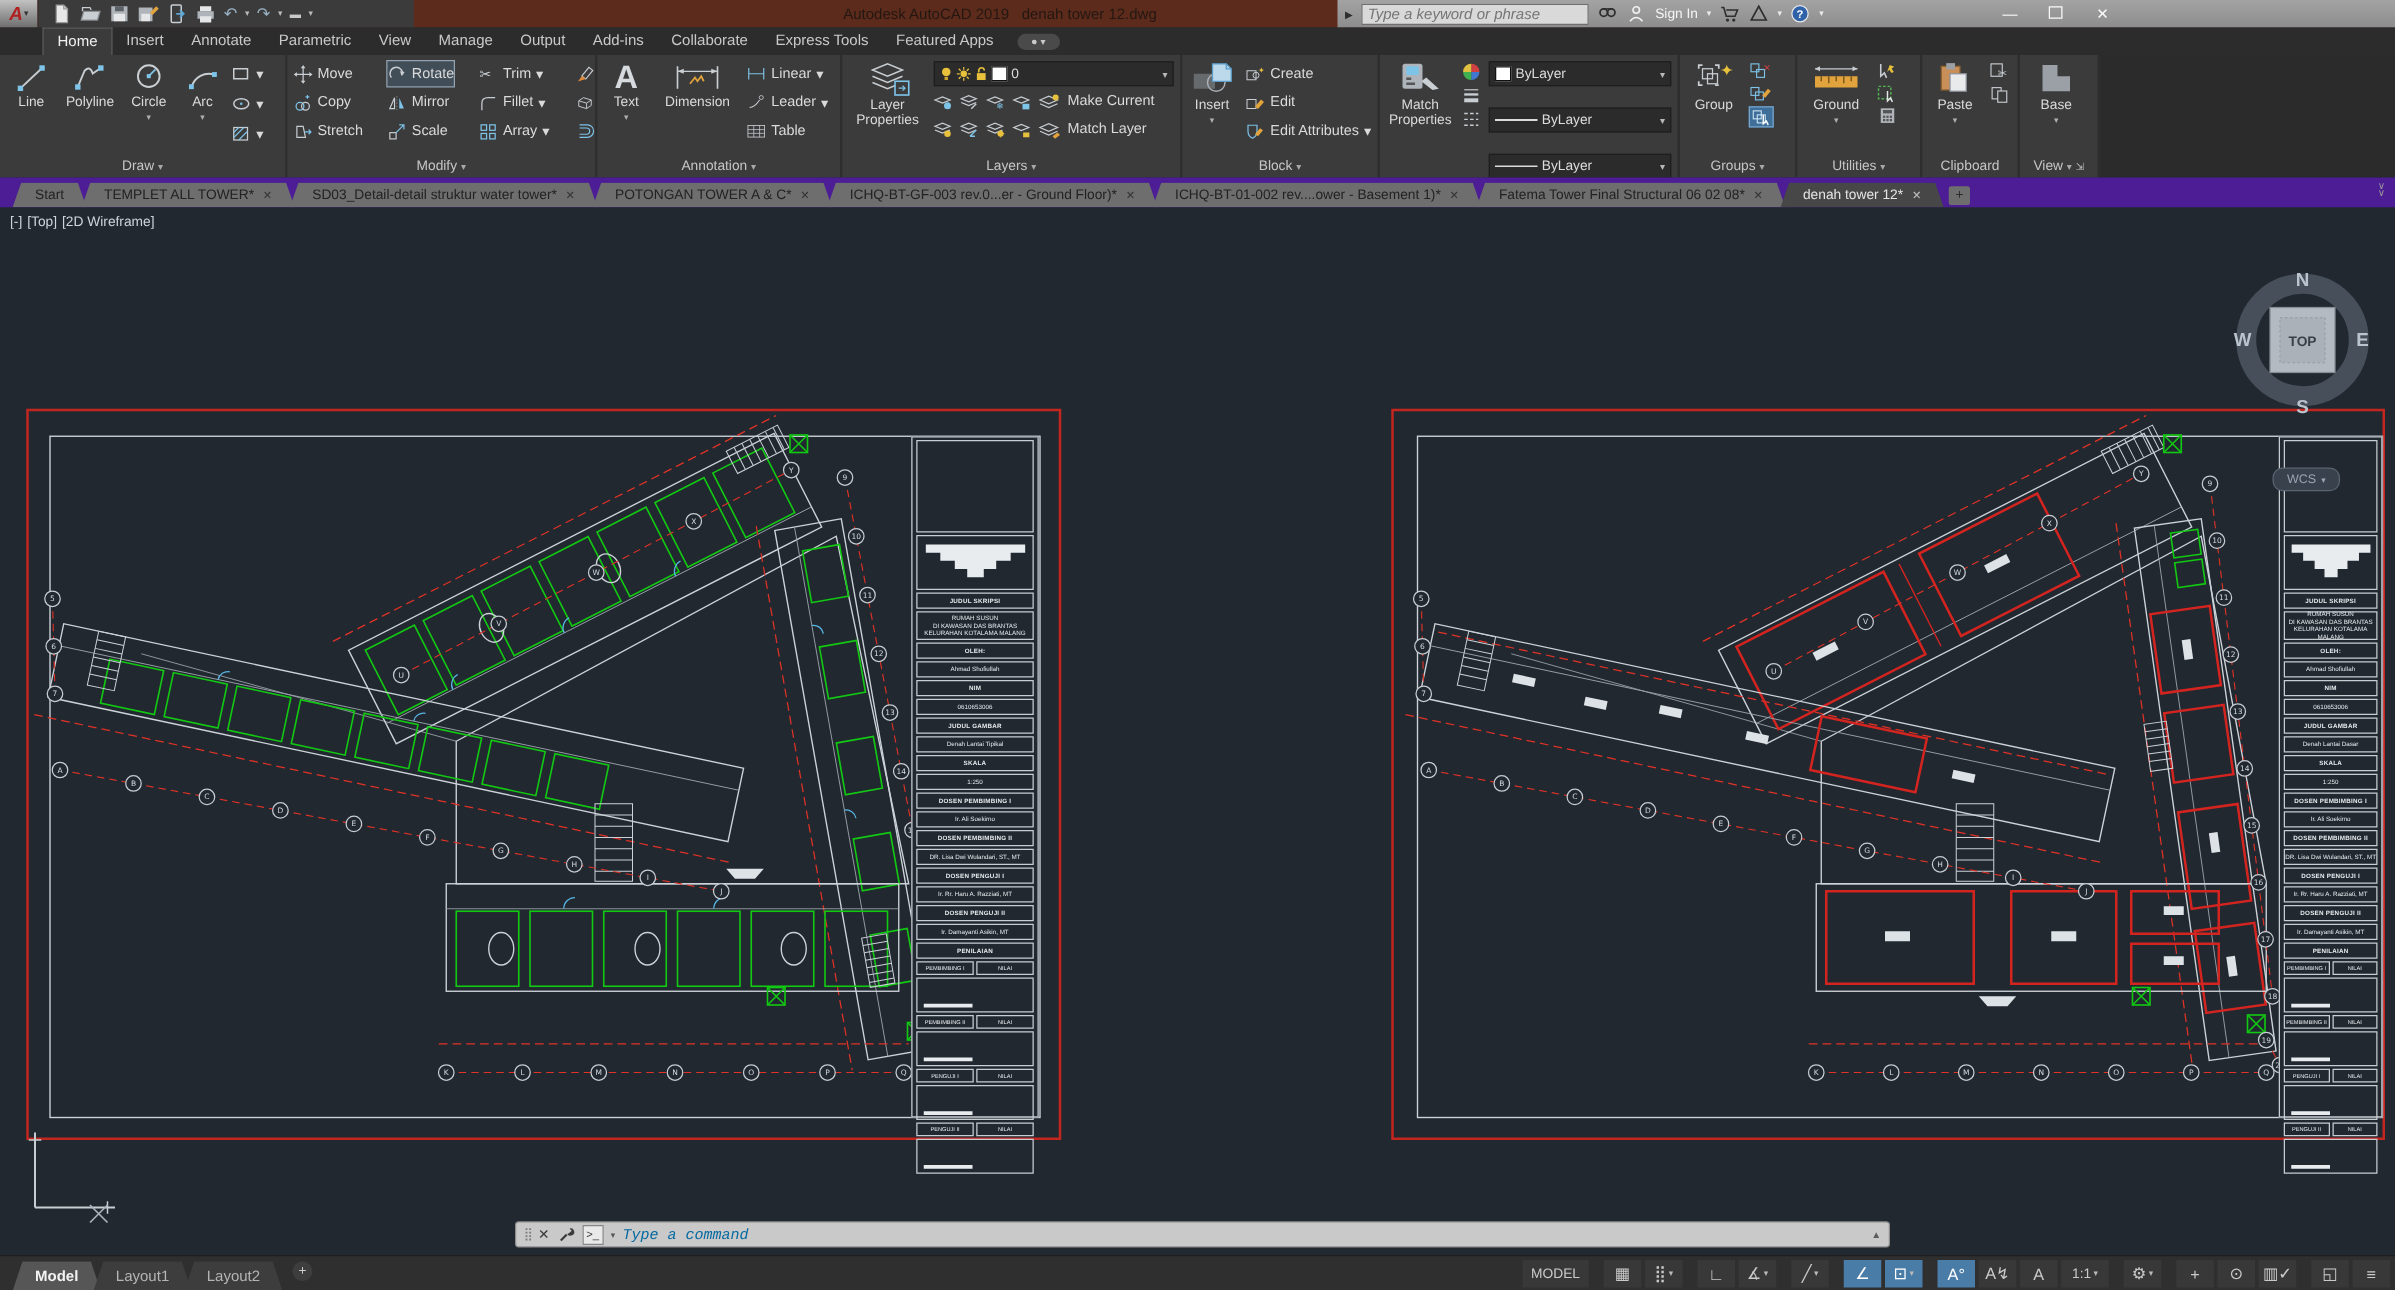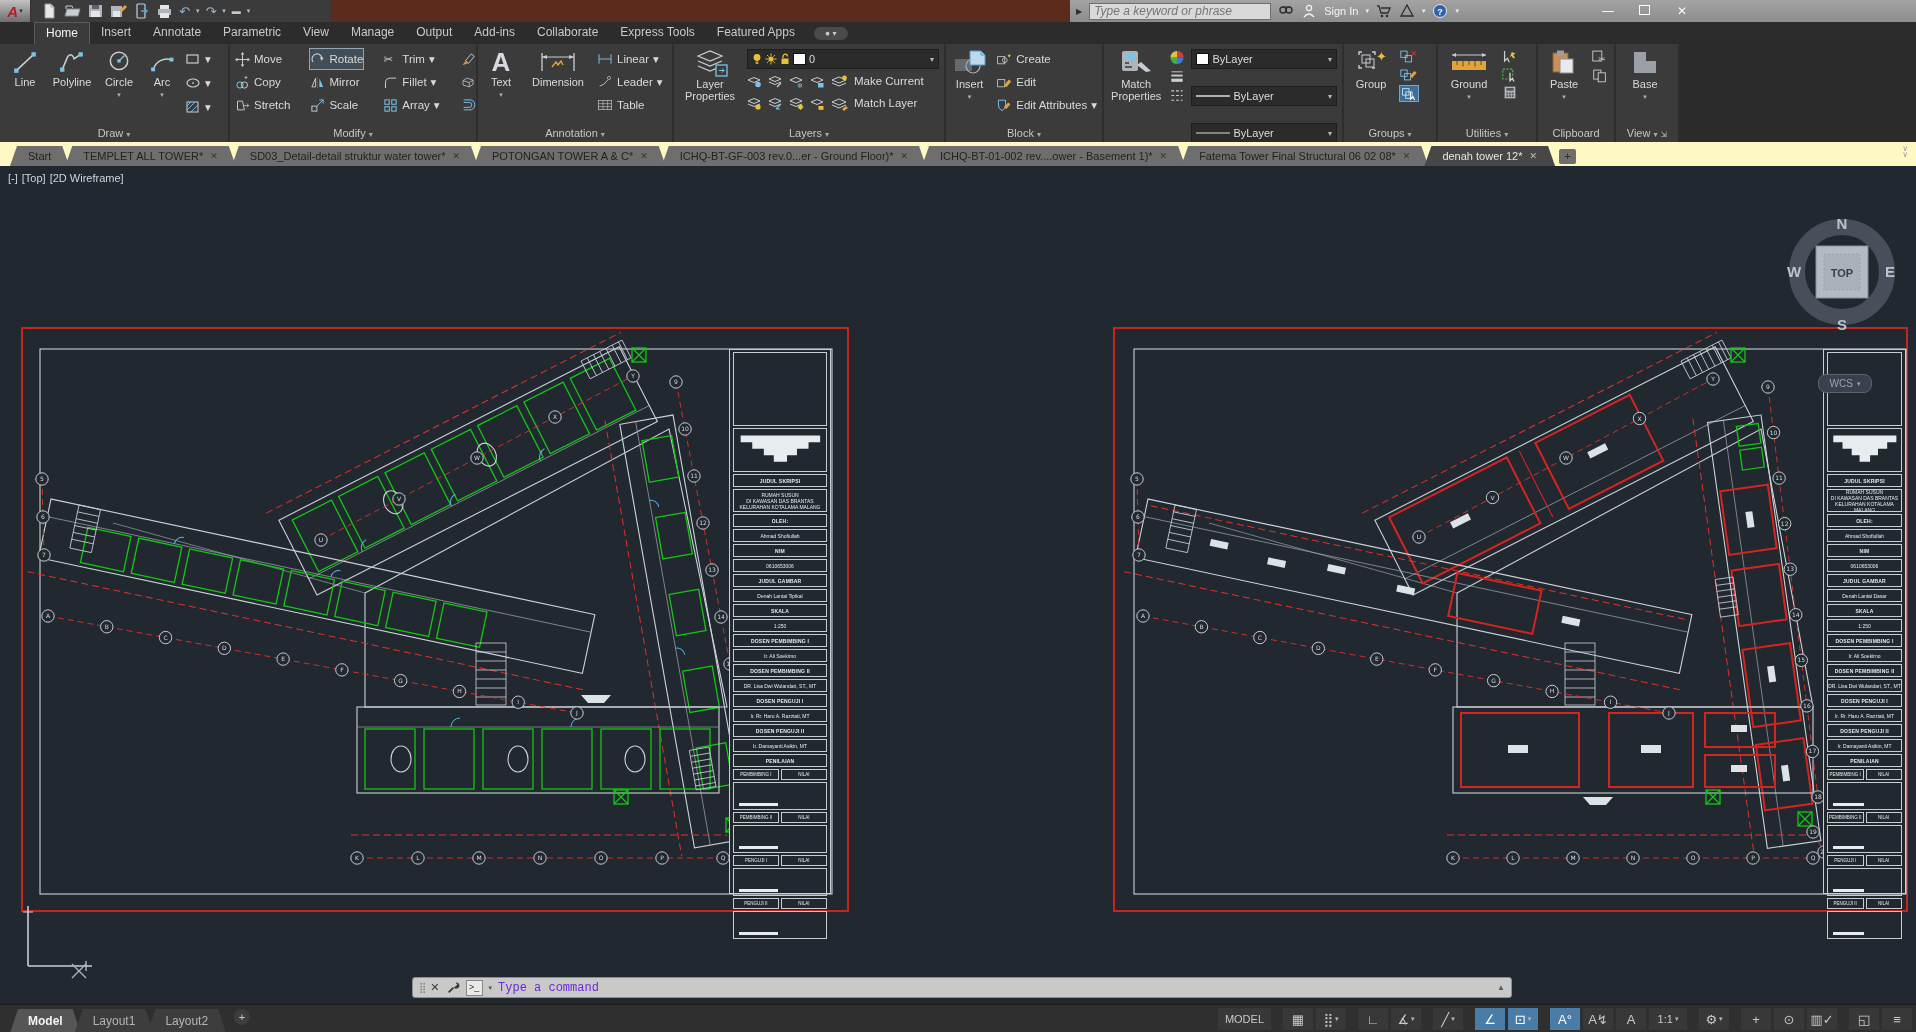--- a/index.html
+++ b/index.html
@@ -50,21 +50,21 @@
   .mr.sel{background:#414e58;outline:1px solid #93a5b5;}
   .mcol{display:flex;flex-direction:column;justify-content:flex-start;padding-top:2px;}
   .combo{height:18px;background:#2b2b2b;border:1px solid #1e1e1e;display:flex;align-items:center;gap:3px;
     padding:0 4px;font-size:11px;color:#dcdcdc;}
   .combo .car{margin-left:auto;font-size:8px;color:#b9b9b9;}
   .swatch{width:11px;height:10px;background:#ffffff;border:1px solid #111;}
   .icolbl{font-size:11.5px;color:#dadada;}
   svg{overflow:visible}
 
   
-  #ftabrow{left:0;top:142px;width:1916px;height:24px;background:#fef9c3;display:flex;align-items:flex-end;padding-left:14px;box-sizing:border-box;}
+  #ftabrow{left:0;top:142px;width:1916px;height:24px;background:#4c1d95;display:flex;align-items:flex-end;padding-left:14px;box-sizing:border-box;}
   .ftab{height:20px;line-height:20px;background:#6e6e6e;color:#222;font-size:11px;padding:0 18px;
     clip-path:polygon(7px 0,calc(100% - 7px) 0,100% 100%,0 100%);margin-left:-4px;display:flex;align-items:center;gap:7px;white-space:nowrap;}
   .ftab.act{background:#474747;color:#e4e4e4;}
   .ftab .fx{font-size:9px;opacity:.75;}
   #ftab-plus{width:17px;height:15px;background:#6e6e6e;color:#2c2c2c;font-size:11px;text-align:center;line-height:15px;
     border-radius:2px;margin-left:4px;margin-bottom:2px;}
   #ftab-ovf{position:absolute;right:8px;top:146px;color:#9a9a9a;font-size:8px;line-height:6px;text-align:center;}
 
   
   #canvas{left:0;top:166px;width:1916px;height:838px;background:#212830;}
@@ -112,21 +112,21 @@
   #ucsicon{left:18px;top:900px;}
   #xhair{left:70px;top:962px;}
 
   
   #cmdbar{left:412px;top:977px;width:1100px;height:21px;background:#c9c9c9;border:1px solid #8e8e8e;border-radius:3px;
     display:flex;align-items:center;gap:6px;padding:0 6px;box-sizing:border-box;}
   #cmdgrip{color:#7c7c7c;font-size:10px;letter-spacing:-2px;}
   #cmdx{color:#3a3a3a;font-size:11px;}
   .cmdprompt{width:15px;height:14px;background:#e9e9e9;border:1px solid #868686;color:#333;font-size:9px;
     text-align:center;line-height:13px;}
-  #cmdtext{color:#6d28d9;font-size:12px;font-family:"Liberation Mono","DejaVu Sans Mono",monospace;}
+  #cmdtext{color:#0369a1;font-size:12px;font-style:italic;font-family:"Liberation Mono","DejaVu Sans Mono",monospace;}
   #cmdup{margin-left:auto;color:#5c5c5c;font-size:8px;}
 
   
   #statusbar{left:0;top:1004px;width:1916px;height:28px;background:#2f2f2f;border-top:1px solid #1d1d1d;display:flex;align-items:center;}
   #ltabs{display:flex;align-items:flex-end;height:28px;padding-left:16px;}
   .ltab{height:24px;line-height:24px;padding:0 18px;font-size:12px;color:#b5b5b5;background:#3d3d3d;
     clip-path:polygon(8px 0,calc(100% - 8px) 0,100% 100%,0 100%);margin-left:-6px;}
   .ltab.act{background:#565656;color:#f3f3f3;font-weight:bold;}
   #ltab-plus{width:16px;height:16px;background:#3d3d3d;color:#cccccc;border-radius:8px;font-size:11px;text-align:center;
     line-height:16px;margin:0 0 4px 8px;}
@@ -171,20 +171,23 @@
           <rect x="2" y="6" width="13" height="6" fill="#aeb4ba"></rect>
           <rect x="4" y="2" width="9" height="4" fill="#e4e6e8"></rect>
           <rect x="4" y="10" width="9" height="5" fill="#e4e6e8"></rect>
         </svg>
       <span style="color:#9ab2c4;font-size:13px;">↶</span>
         <span class="qcar">▾</span>
       <span style="color:#9ab2c4;font-size:13px;">↷</span>
         <span class="qcar">▾</span>
       <span style="color:#c9c9c9;font-size:9px;">▬</span>
         <span class="qcar">▾</span>
+    </div>
+    <div id="ttl">
+      <span>Autodesk AutoCAD 2019</span>&nbsp;&nbsp;&nbsp;<span>denah tower 12.dwg</span>
     </div>
     <div id="tbar-right">
       <span class="texp">▶</span>
       <div id="search-box">
         <input placeholder="Type a keyword or phrase" style="">
       </div>
       <svg class="tic" viewBox="0 0 16 16">
           <circle cx="5" cy="7" r="3" fill="none" stroke="#2e2e2e" stroke-width="1.4"></circle>
           <circle cx="11" cy="7" r="3" fill="none" stroke="#2e2e2e" stroke-width="1.4"></circle>
           <path d="M4,4 h8" stroke="#2e2e2e"></path>

